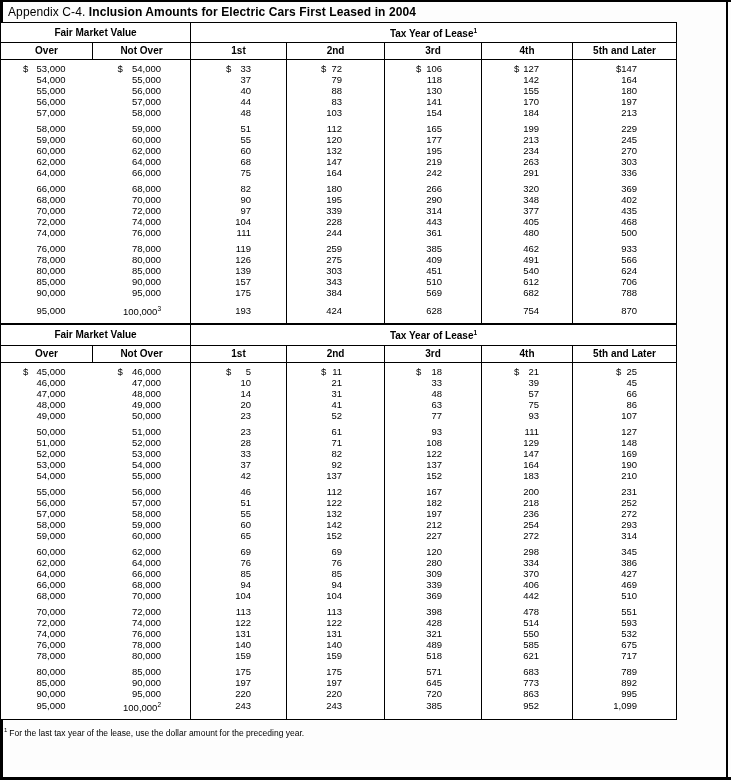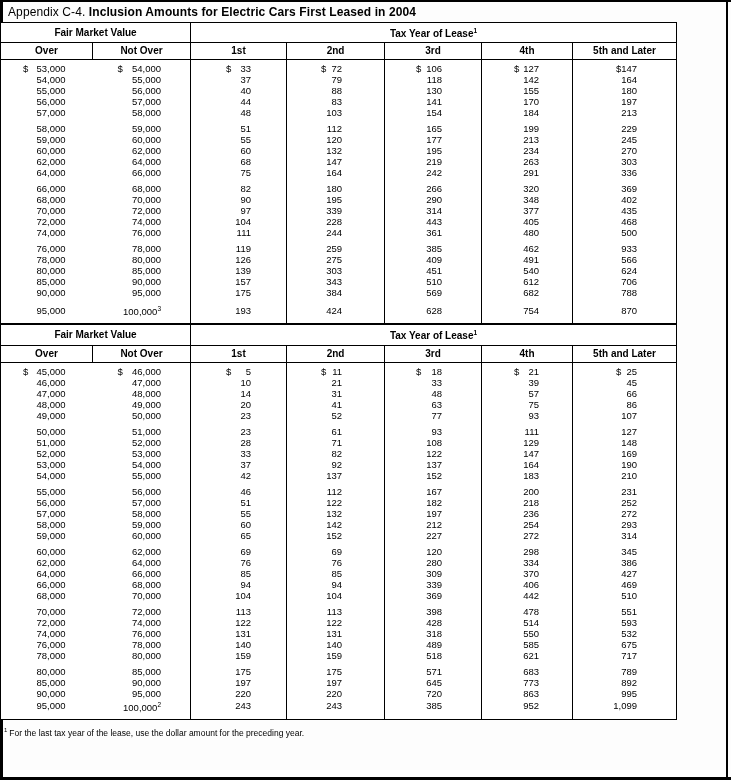--- a/index.html
+++ b/index.html
@@ -510,21 +510,21 @@
           <td class="c3">122</td>
           <td class="c4">428</td>
           <td class="c5">514</td>
           <td class="c6">593</td>
         </tr>
         <tr>
           <td class="c0">74,000</td>
           <td class="c1">76,000</td>
           <td class="c2">131</td>
           <td class="c3">131</td>
-          <td class="c4">318</td>
+          <td class="c4">321</td>
           <td class="c5">550</td>
           <td class="c6">532</td>
         </tr>
         <tr>
           <td class="c0">76,000</td>
           <td class="c1">78,000</td>
           <td class="c2">140</td>
           <td class="c3">140</td>
           <td class="c4">489</td>
           <td class="c5">585</td>

